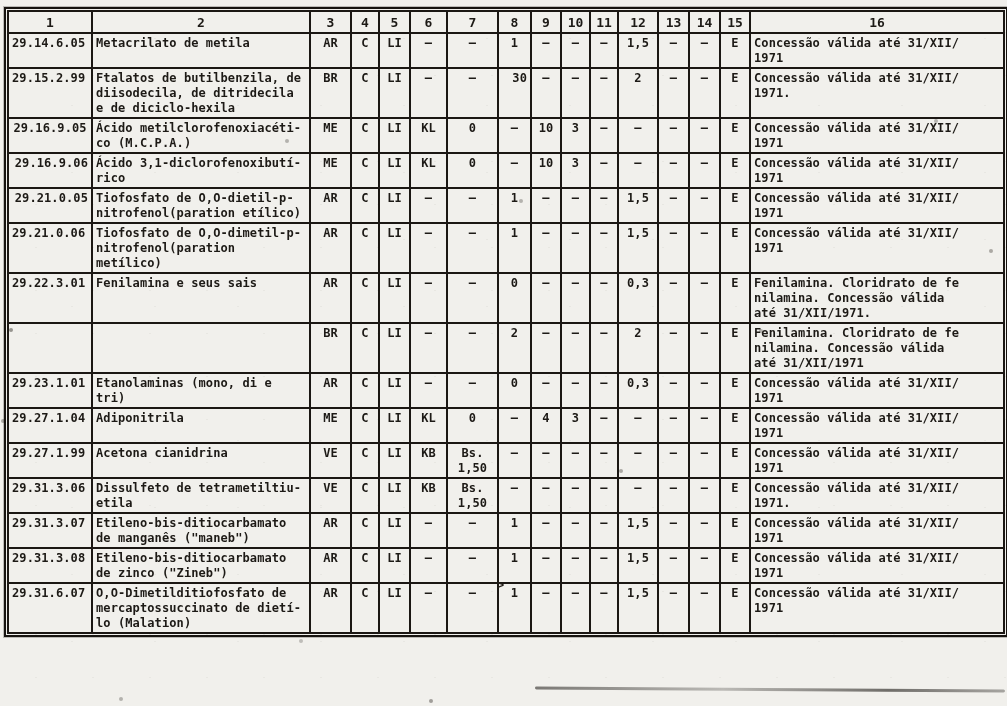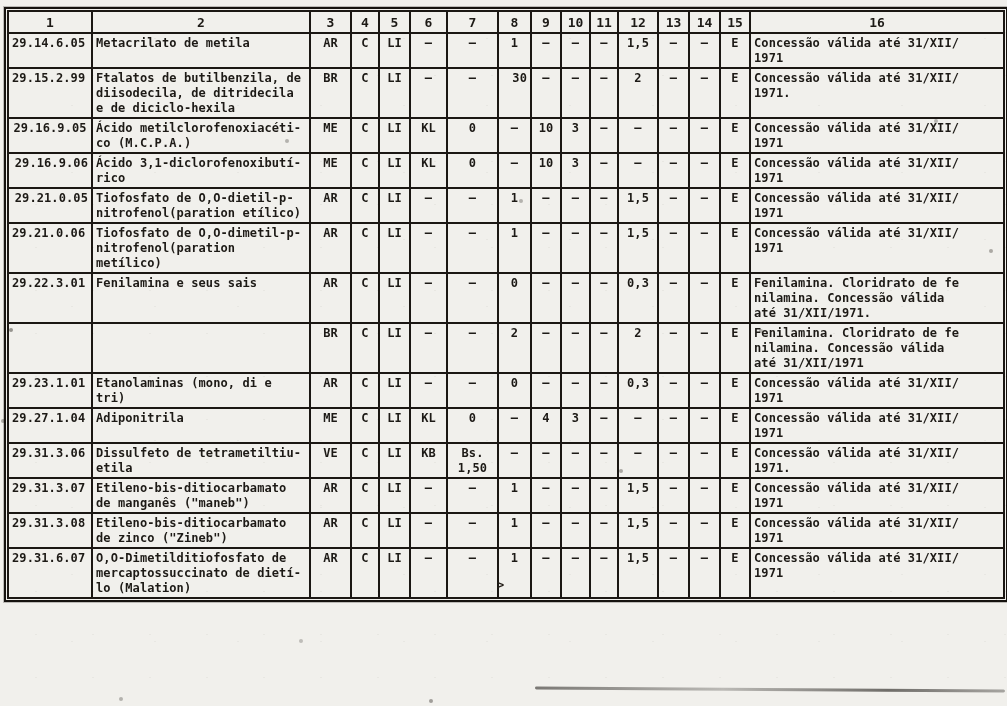--- a/index.html
+++ b/index.html
@@ -320,20 +320,39 @@
             <td style="text-align: center;">3</td>
             <td style="text-align: center;">–</td>
             <td style="text-align: center;">–</td>
             <td style="text-align: center;">–</td>
             <td style="text-align: center;">–</td>
             <td style="text-align: center;">E</td>
             <td style="text-align: left;">Concessão válida até 31/XII/
 1971</td>
           </tr>
           <tr>
+            <td style="text-align: left;">29.27.1.99</td>
+            <td style="text-align: left;">Acetona cianidrina</td>
+            <td style="text-align: center;">VE</td>
+            <td style="text-align: center;">C</td>
+            <td style="text-align: center;">LI</td>
+            <td style="text-align: center;">KB</td>
+            <td style="text-align: center;">Bs. 1,50</td>
+            <td style="text-align: center;">–</td>
+            <td style="text-align: center;">–</td>
+            <td style="text-align: center;">–</td>
+            <td style="text-align: center;">–</td>
+            <td style="text-align: center;">–</td>
+            <td style="text-align: center;">–</td>
+            <td style="text-align: center;">–</td>
+            <td style="text-align: center;">E</td>
+            <td style="text-align: left;">Concessão válida até 31/XII/
+1971</td>
+          </tr>
+          <tr>
             <td style="text-align: left;">29.31.3.06</td>
             <td style="text-align: left;">Dissulfeto de tetrametiltiu-
 etila</td>
             <td style="text-align: center;">VE</td>
             <td style="text-align: center;">C</td>
             <td style="text-align: center;">LI</td>
             <td style="text-align: center;">KB</td>
             <td style="text-align: center;">Bs. 1,50</td>
             <td style="text-align: center;">–</td>
             <td style="text-align: center;">–</td>

